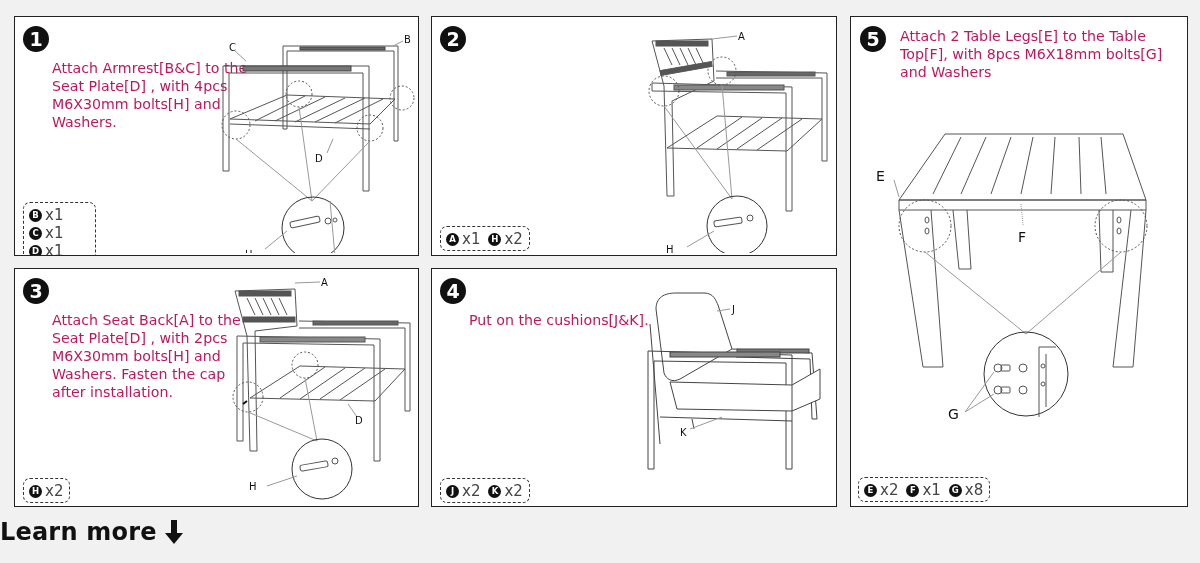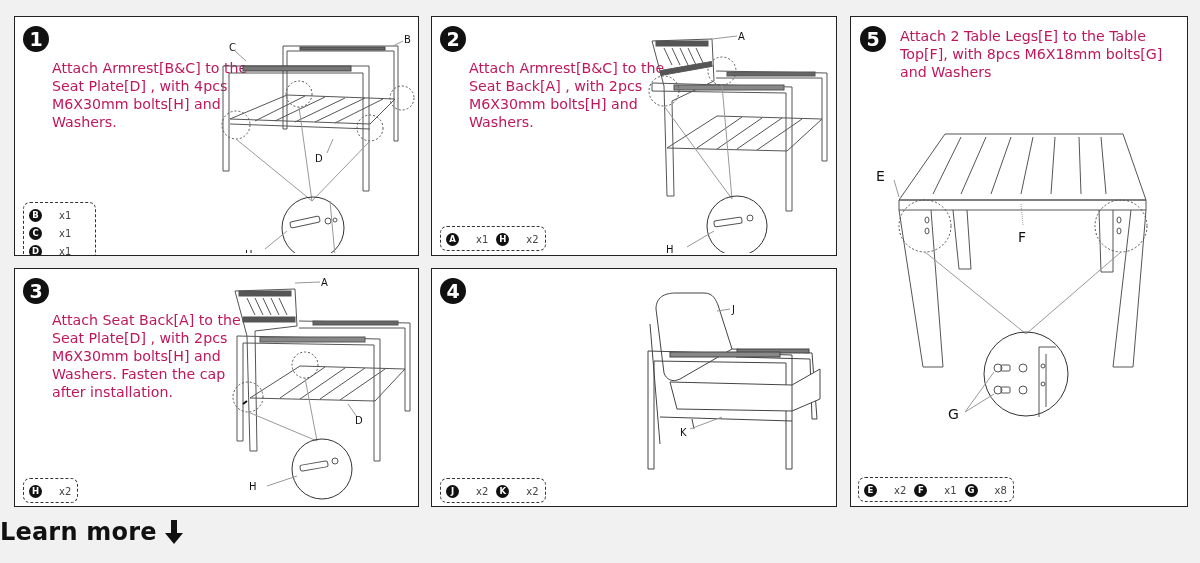--- a/index.html
+++ b/index.html
@@ -17,21 +17,21 @@
     .p5 .stepnum { left: 9px; top: 9px; }
     .instr { position: absolute; font-size: 14.2px; line-height: 18px; color: #be185d; font-weight: normal; letter-spacing: 0px; }
     .p1 .instr, .p2 .instr, .p3 .instr, .p4 .instr { left: 6px; top: 42px; width: 200px; margin-left: 31px; }
     .p5 .instr { left: 49px; top: 10px; width: 285px; }
     .parts { position: absolute; border: 1.3px dashed #333; border-radius: 7px; padding: 3px 6px 2px 5px;
       display: flex; flex-wrap: wrap; align-items: center; background: #fff; }
     .part { display: flex; align-items: center; margin-right: 8px; height: 18px; }
     .part:last-child { margin-right: 0; }
     .badge { width: 13px; height: 13px; border-radius: 50%; background: #111; color: #fff; font-size: 8.5px; font-weight: bold;
       text-align: center; line-height: 13px; font-family: "DejaVu Sans", sans-serif; }
-    .qty { font-size: 10px; color: #444; margin-left: 17px; font-family: "DejaVu Sans", sans-serif; }
+    .qty { font-size: 15px; color: #444; margin-left: 3px; font-family: "DejaVu Sans", sans-serif; }
     .p1 .parts { left: 8px; top: 185px; width: 73px; }
     .p2 .parts { left: 8px; top: 209px; }
     .p3 .parts { left: 8px; top: 209px; }
     .p4 .parts { left: 8px; top: 209px; }
     .p5 .parts { left: 7px; top: 460px; }
     .illus { position: absolute; }
     .lbl { font-size: 10px; fill: #111; font-family: "DejaVu Sans", sans-serif; }
     .lblbig { font-size: 14px; fill: #111; font-family: "DejaVu Sans", sans-serif; }
     .learn { position: absolute; left: 0; top: 518px; width: 949px; text-align: left; }
     .learn-btn { display: inline-flex; align-items: center; font-weight: bold; font-size: 24px; color: #111; cursor: pointer;
@@ -95,21 +95,20 @@
       </div>
     <div class="part">
         <span class="badge">H</span>
         <span class="qty">x4</span>
       </div>
   </div>
 </div>
 
 <div class="panel p2">
   <div class="stepnum">2</div>
-  <div class="instr">Attach Armrest[B&amp;C] to the Seat Back[A] , with 2pcs M6X30mm bolts[H] and Washers.</div>
   <svg class="illus" style="left:210px;top:4px" width="195" height="232" viewBox="0 0 195 232">
     <g fill="none" stroke="#555" stroke-width="1">
       <path d="M10 20 L70 18 L72 60 L30 80 L32 175 L25 175 L22 65 Z"></path>
       <rect x="14" y="20" width="52" height="5" fill="#555"></rect>
       <rect x="18" y="45" width="52" height="5" fill="#555" transform="rotate(-10 44 47)"></rect>
       <path d="M22 27 L30 44 M30 27 L38 44 M38 27 L46 44 M46 27 L54 44 M54 27 L62 44"></path>
       <path d="M74 50 L185 52 L185 140 L180 140 L180 57 L74 57"></path>
       <rect x="85" y="51" width="88" height="4" fill="#666"></rect>
       <path d="M10 62 L150 66 L150 190 L144 190 L144 72 L10 70 Z"></path>
       <rect x="32" y="64" width="110" height="5" fill="#888"></rect>
@@ -174,20 +173,21 @@
   <div class="parts">
     <div class="part">
         <span class="badge">H</span>
         <span class="qty">x2</span>
       </div>
   </div>
 </div>
 
 <div class="panel p4">
   <div class="stepnum">4</div>
+  <div class="instr">Put on the cushions[J&amp;K].</div>
   <svg class="illus" style="left:200px;top:10px" width="200" height="220" viewBox="0 0 200 220">
     <g fill="none" stroke="#444" stroke-width="1">
       <path d="M18 45 L28 165"></path>
       <path d="M24 30 C24 16 36 14 44 14 L72 14 C82 14 84 22 86 26 L100 70 L48 100 C40 104 34 100 32 94 Z" fill="#fff"></path>
       <path d="M100 70 L180 74 L185 140 L180 140 L178 80 L104 78" fill="none"></path>
       <rect x="105" y="70" width="72" height="4" fill="#777"></rect>
       <path d="M16 72 L160 76 L160 190 L154 190 L154 84 L22 82 L22 190 L16 190 Z"></path>
       <rect x="38" y="73" width="110" height="5" fill="#888"></rect>
       <path d="M38 103 L160 106 L188 90 L188 120 L160 132 L45 130 Z" fill="#fff"></path>
       <path d="M160 106 L160 132"></path>

